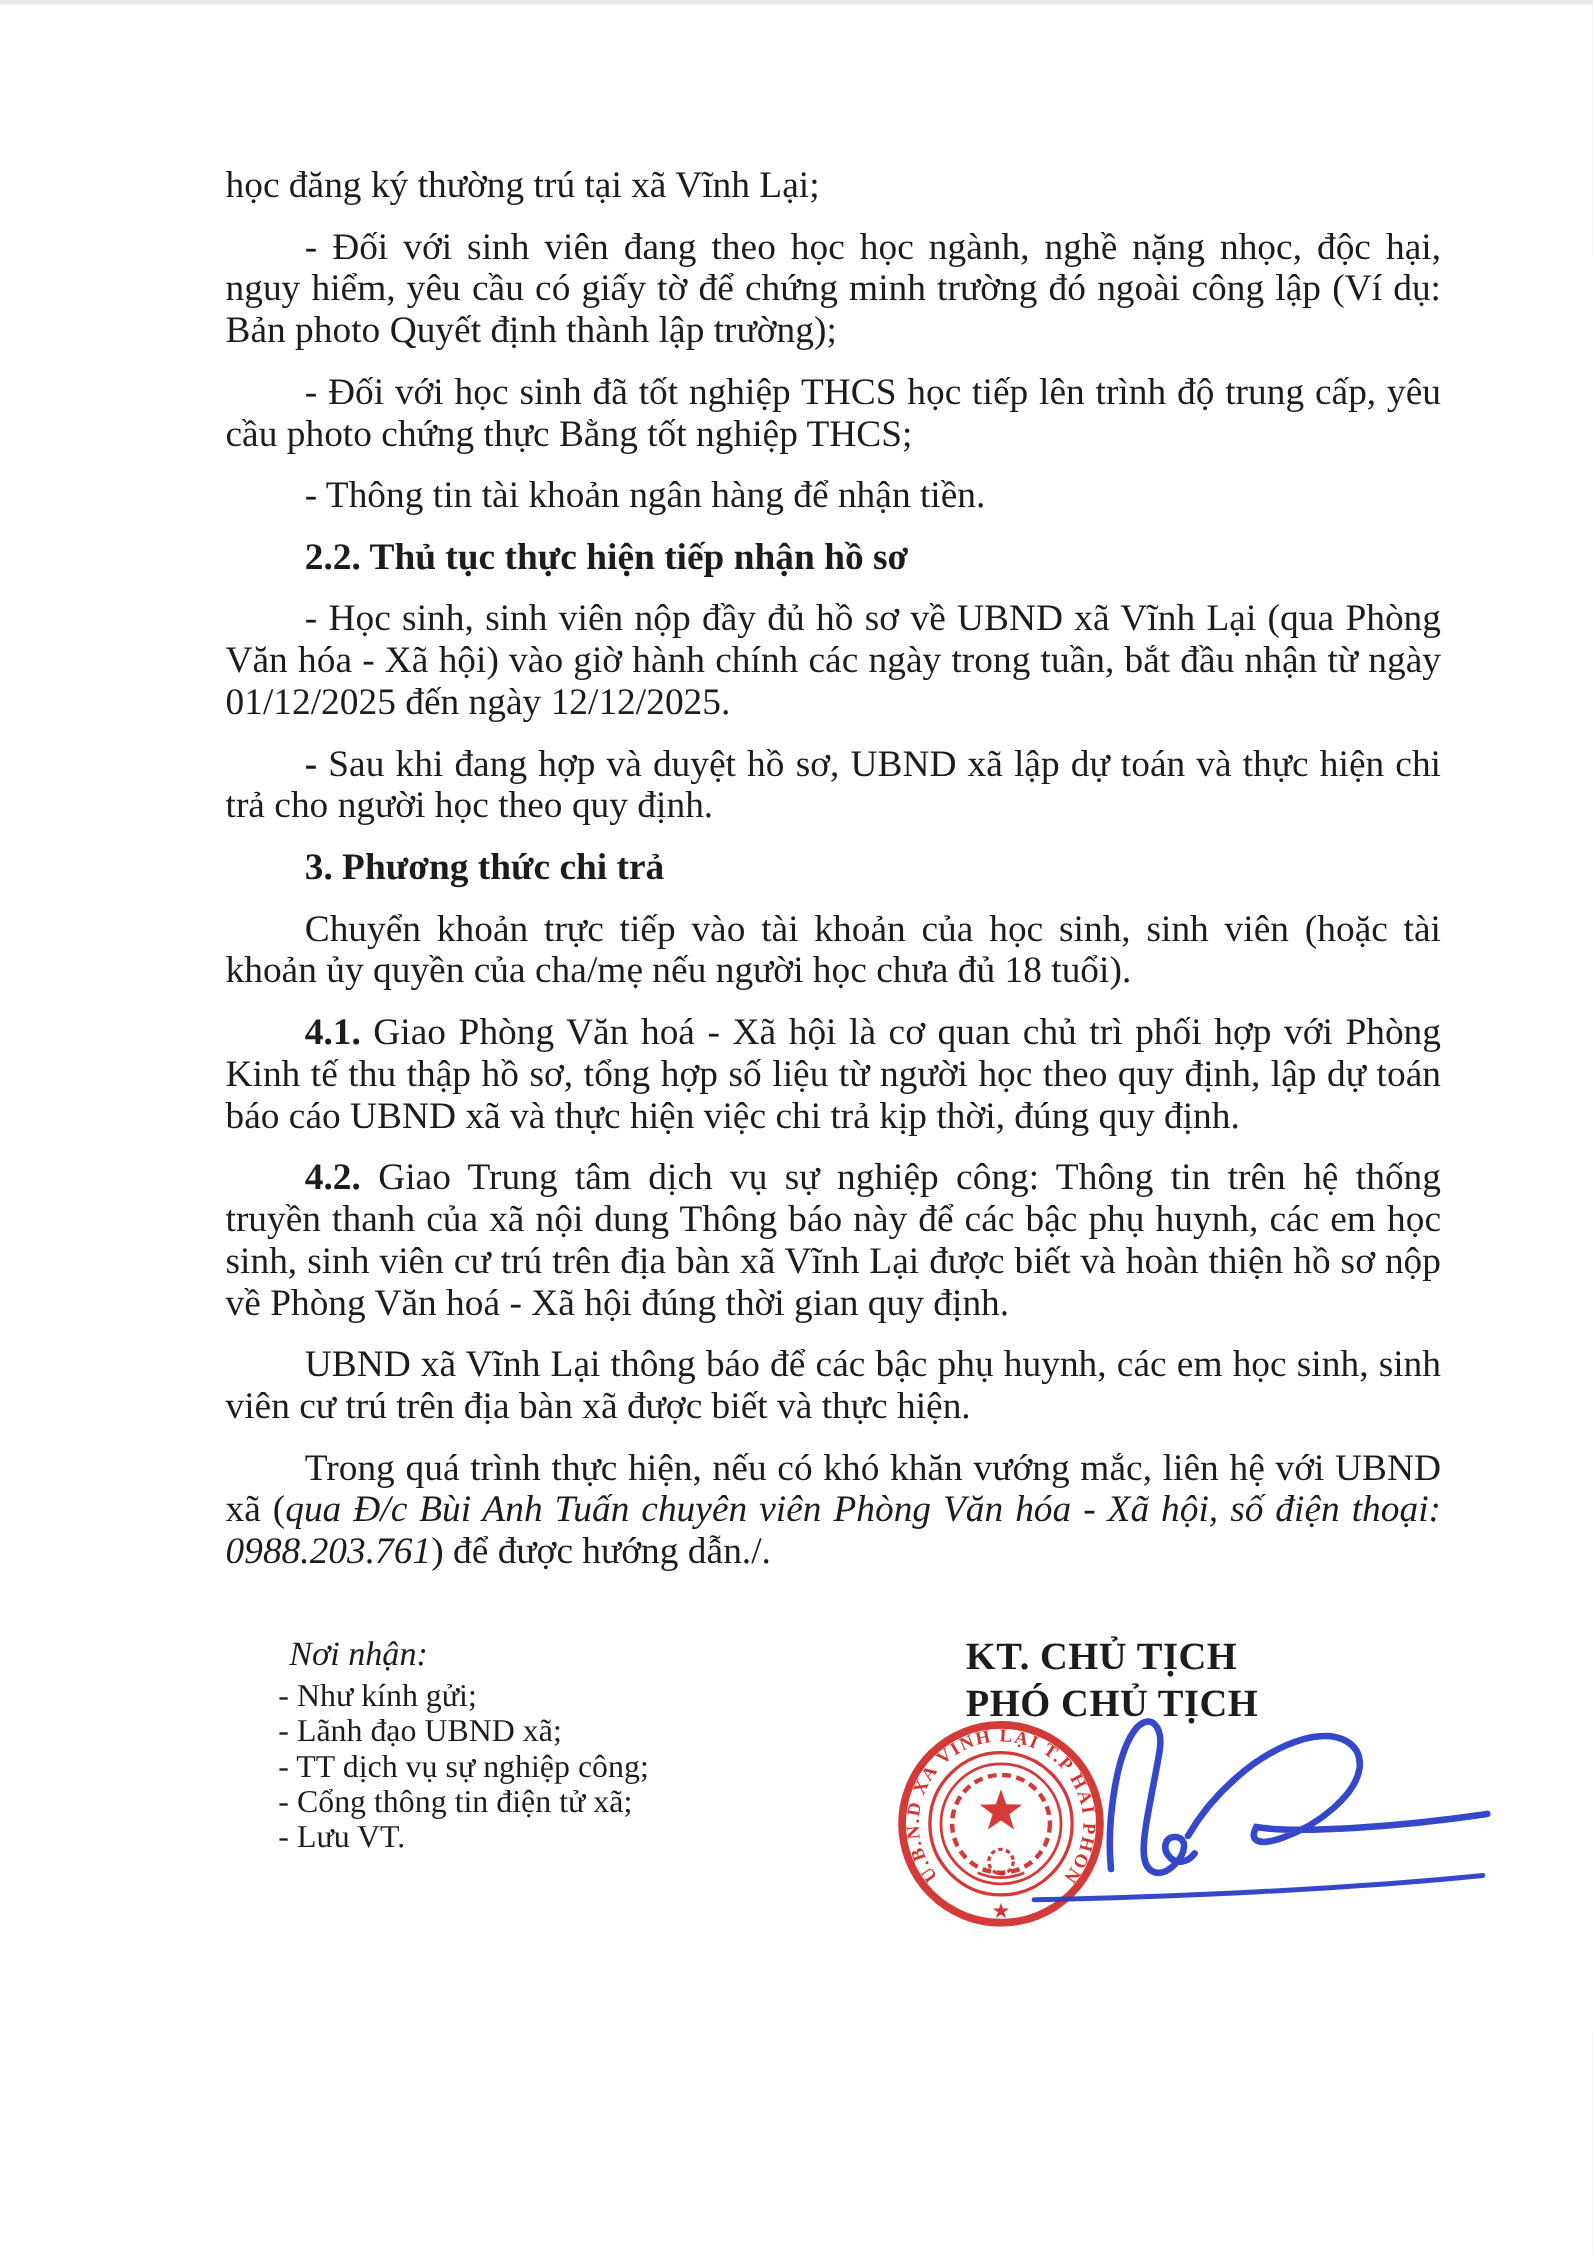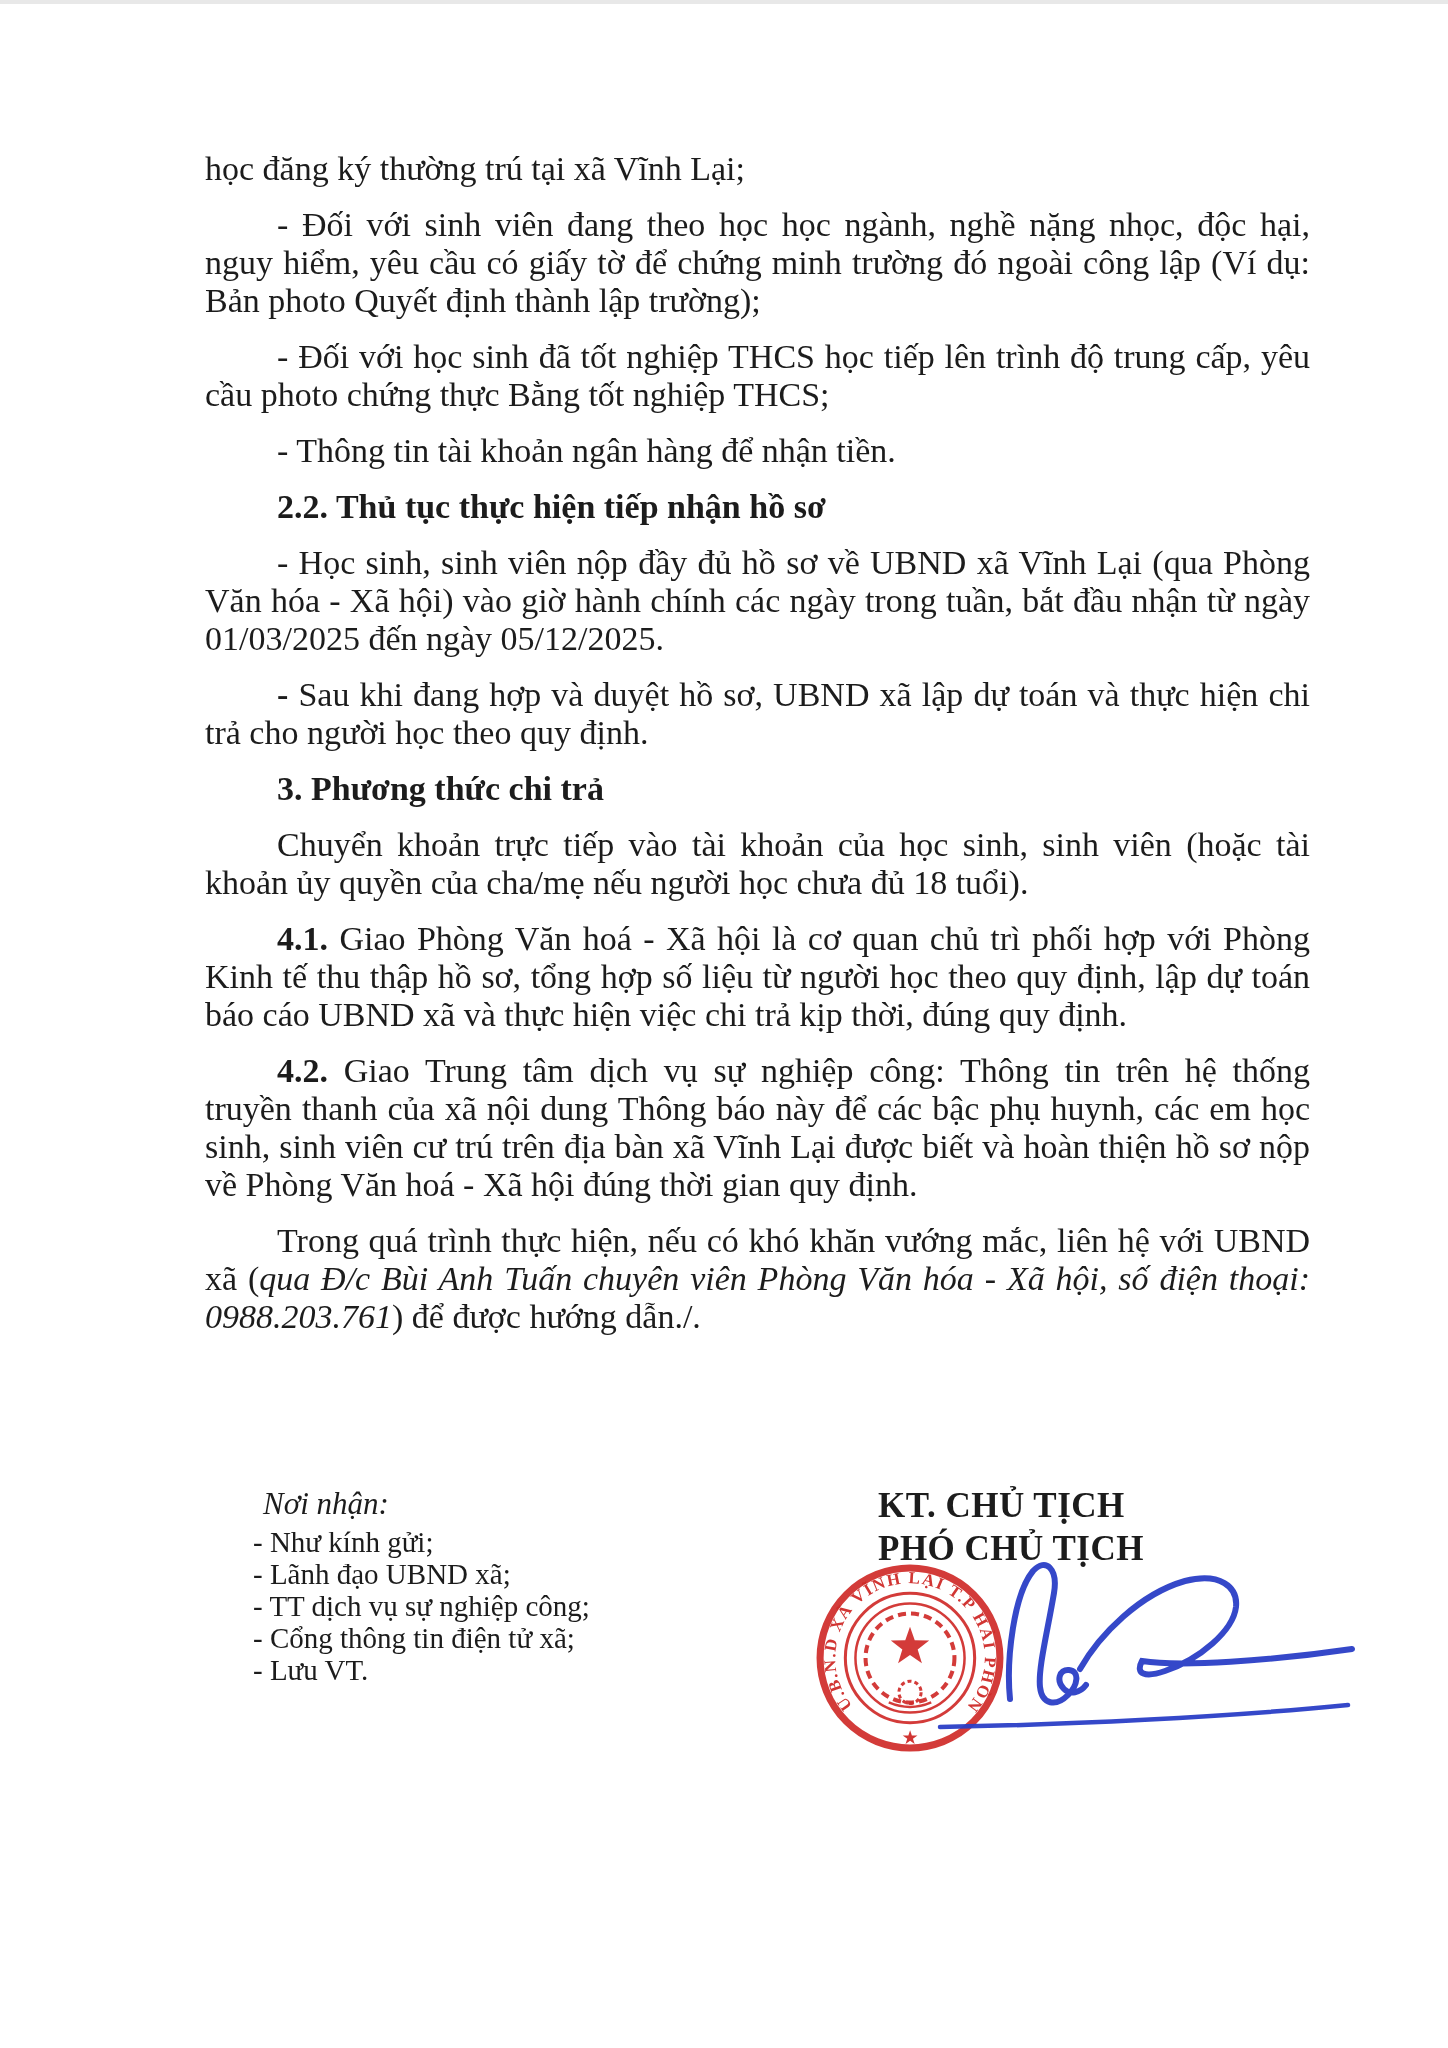--- a/index.html
+++ b/index.html
@@ -92,33 +92,34 @@
     <p class="p-continuation">học đăng ký thường trú tại xã Vĩnh Lại;</p>
 
     <p>- Đối với sinh viên đang theo học học ngành, nghề nặng nhọc, độc hại, nguy hiểm, yêu cầu có giấy tờ để chứng minh trường đó ngoài công lập (Ví dụ: Bản photo Quyết định thành lập trường);</p>
 
     <p>- Đối với học sinh đã tốt nghiệp THCS học tiếp lên trình độ trung cấp, yêu cầu photo chứng thực Bằng tốt nghiệp THCS;</p>
 
     <p>- Thông tin tài khoản ngân hàng để nhận tiền.</p>
 
     <p class="bolditalic heading">2.2. Thủ tục thực hiện tiếp nhận hồ sơ</p>
 
-    <p>- Học sinh, sinh viên nộp đầy đủ hồ sơ về UBND xã Vĩnh Lại (qua Phòng Văn hóa - Xã hội) vào giờ hành chính các ngày trong tuần, bắt đầu nhận từ ngày 01/03/2025 đến ngày 05/12/2025.</p>
+    <p>- Học sinh, sinh viên nộp đầy đủ hồ sơ về UBND xã Vĩnh Lại (qua Phòng Văn hóa - Xã hội) vào giờ hành chính các ngày trong tuần, bắt đầu nhận từ ngày 01/12/2025 đến ngày 12/12/2025.</p>
 
     <p><span class="bold">-</span><span> Sau khi đang hợp và duyệt hồ sơ, UBND xã lập dự toán và thực hiện chi trả cho người học theo quy định.</span></p>
 
     <p class="bold heading">3. Phương thức chi trả</p>
 
     <p>Chuyển khoản trực tiếp vào tài khoản của học sinh, sinh viên (hoặc tài khoản ủy quyền của cha/mẹ nếu người học chưa đủ 18 tuổi).</p>
 
 
     <p><span class="bolditalic">4.1.</span><span> Giao Phòng Văn hoá - Xã hội là cơ quan chủ trì phối hợp với Phòng Kinh tế thu thập hồ sơ, tổng hợp số liệu từ người học theo quy định, lập dự toán báo cáo UBND xã và thực hiện việc chi trả kịp thời, đúng quy định.</span></p>
 
     <p><span class="bolditalic">4.2.</span><span> Giao Trung tâm dịch vụ sự nghiệp công: Thông tin trên hệ thống truyền thanh của xã nội dung Thông báo này để các bậc phụ huynh, các em học sinh, sinh viên cư trú trên địa bàn xã Vĩnh Lại được biết và hoàn thiện hồ sơ nộp về Phòng Văn hoá - Xã hội đúng thời gian quy định.</span></p>
 
+    <p>UBND xã Vĩnh Lại thông báo để các bậc phụ huynh, các em học sinh, sinh viên cư trú trên địa bàn xã được biết và thực hiện.</p>
 
     <p><span>Trong quá trình thực hiện, nếu có khó khăn vướng mắc, liên hệ với UBND xã (</span><span class="italic">qua Đ/c Bùi Anh Tuấn chuyên viên Phòng Văn hóa - Xã hội, số điện thoại: 0988.203.761</span><span>) để được hướng dẫn./.</span></p>
   </div>
 
   <div class="recipients">
     <div class="recipients-heading">Nơi nhận:</div>
     <div>- Như kính gửi;</div>
     <div>- Lãnh đạo UBND xã;</div>
     <div>- TT dịch vụ sự nghiệp công;</div>
     <div>- Cổng thông tin điện tử xã;</div>

